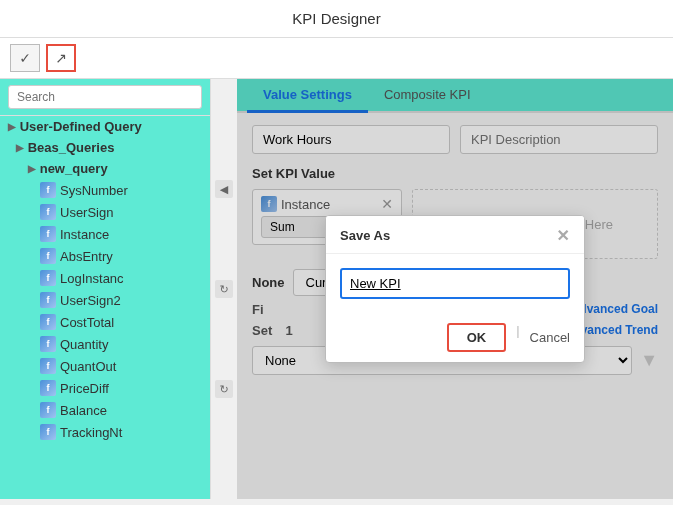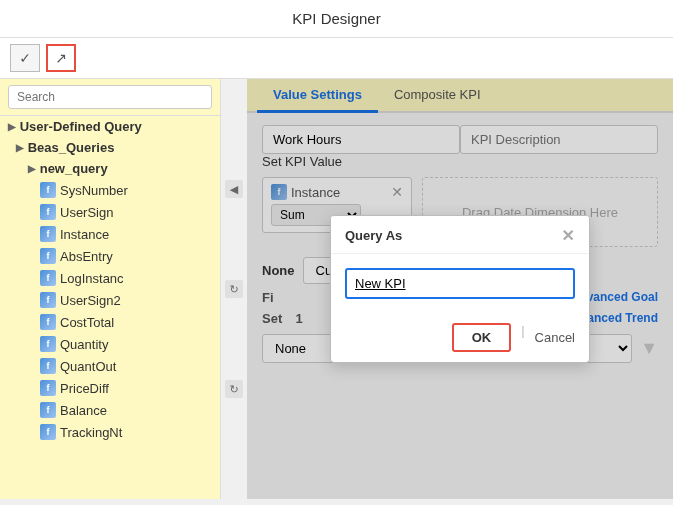--- a/index.html
+++ b/index.html
@@ -41,21 +41,21 @@
 
     
     .main-layout {
       display: flex;
       height: calc(505px - 85px);
     }
 
     
     .sidebar {
       width: 230px;
-      background: #fef9c3;
+      background: #5eead4;
       border-right: 1px solid #ddd;
       overflow-y: auto;
       position: relative;
     }
     .sidebar-search {
       padding: 6px 8px;
       border-bottom: 1px solid #ddd;
     }
     .sidebar-search input {
       width: 100%;
@@ -92,21 +92,21 @@
       flex: 1;
       background: #f7f7f7;
       display: flex;
       flex-direction: column;
       position: relative;
     }
 
     
     .tabs {
       display: flex;
-      background: #fef9c3;
+      background: #5eead4;
       border-bottom: 2px solid #ddd;
       padding: 0 10px;
     }
     .tab {
       padding: 8px 16px;
       cursor: pointer;
       color: #555;
       font-size: 13px;
       border-bottom: 3px solid transparent;
       margin-bottom: -2px;
@@ -120,40 +120,42 @@
     
     .panel-content {
       padding: 12px 15px;
       flex: 1;
       overflow: hidden;
     }
 
     
     .kpi-name-row {
       display: flex;
+      gap: 10px;
+      margin-bottom: 12px;
     }
     .kpi-name-input {
       flex: 1;
       padding: 6px 10px;
       border: 1px solid #ccc;
       border-radius: 3px;
       font-size: 13px;
     }
     .kpi-desc-input {
       flex: 1.2;
       padding: 6px 10px;
       border: 1px solid #ccc;
       border-radius: 3px;
       font-size: 13px;
       color: #aaa;
     }
 
     
     .section-label {
-      font-weight: normal;
+      font-weight: bold;
       font-size: 13px;
       color: #333;
       margin-bottom: 8px;
     }
 
     .kpi-value-area {
       display: flex;
       gap: 10px;
       margin-bottom: 10px;
       align-items: flex-start;
@@ -485,21 +487,21 @@
 
       <div class="none-row">
         <select class="none-select" id="none-select"><option value="None">None</option><option value="Trend Up">Trend Up</option><option value="Trend Down">Trend Down</option></select>
         <span style="color:#ccc; font-size:18px;">▼</span>
       </div>
     </div>
 
     <div class="modal-overlay">
       <div class="modal-box">
         <div class="modal-header">
-          <span>Query As</span>
+          <span>Save As</span>
           <span class="modal-close">✕</span>
         </div>
         <div class="modal-body">
           <input class="modal-input" type="text" value="New KPI" style="">
         </div>
         <div class="modal-footer">
           <button class="modal-ok-btn">OK</button>
           <span class="modal-sep">|</span>
           <button class="modal-cancel-btn">Cancel</button>
         </div>

